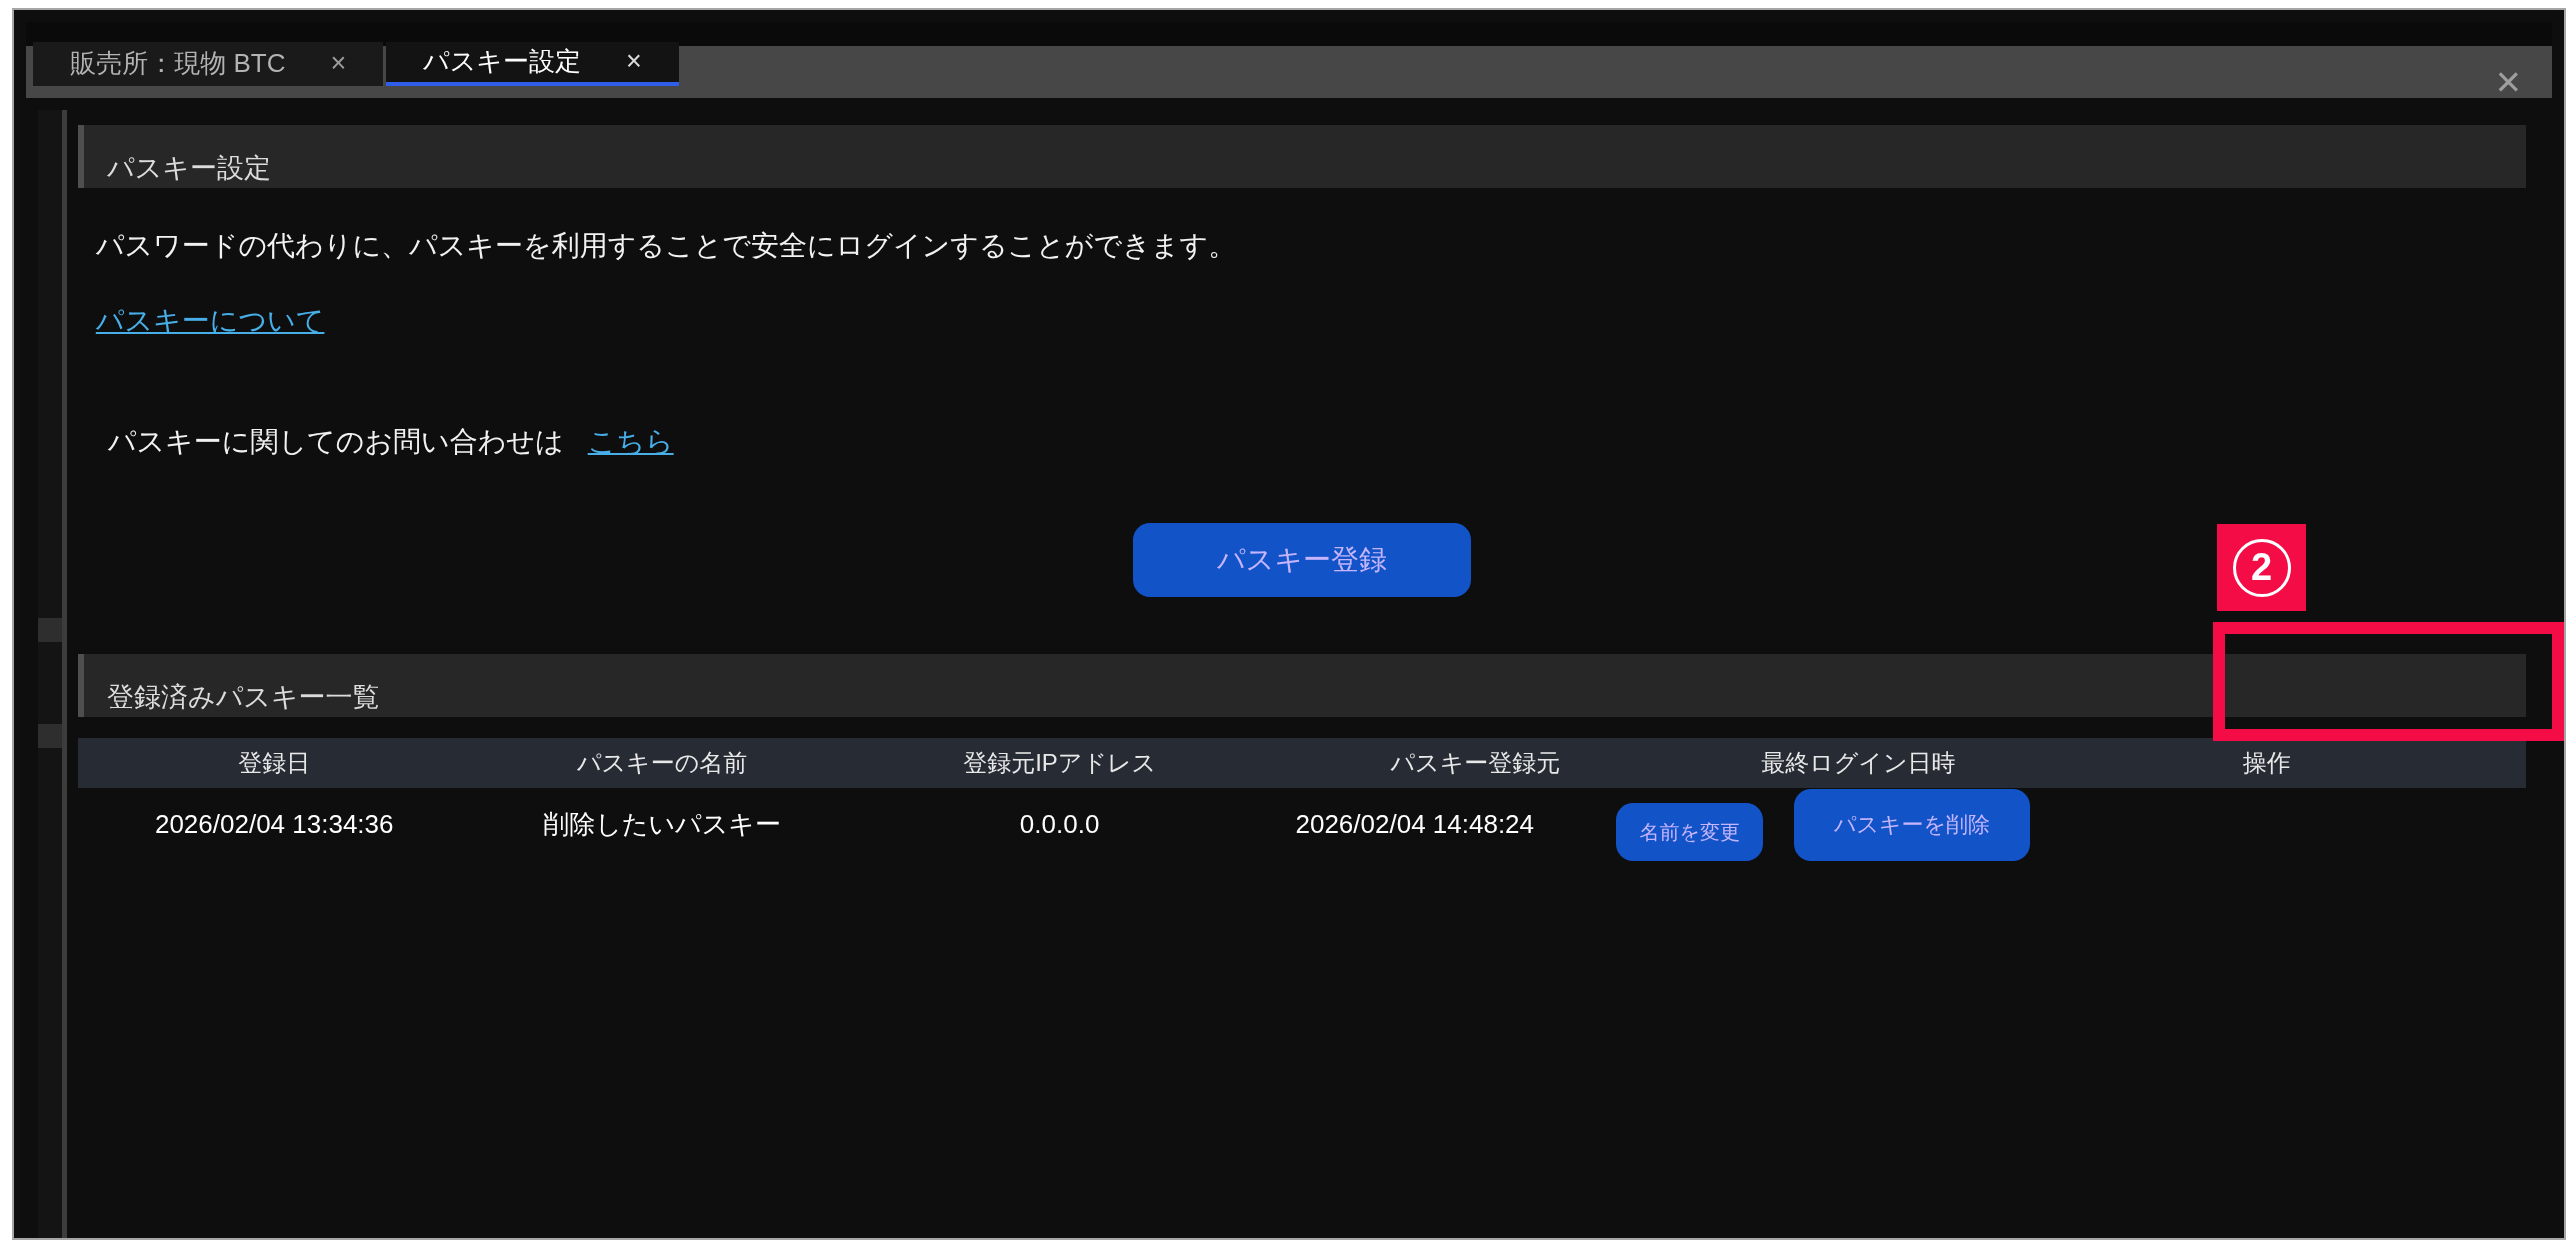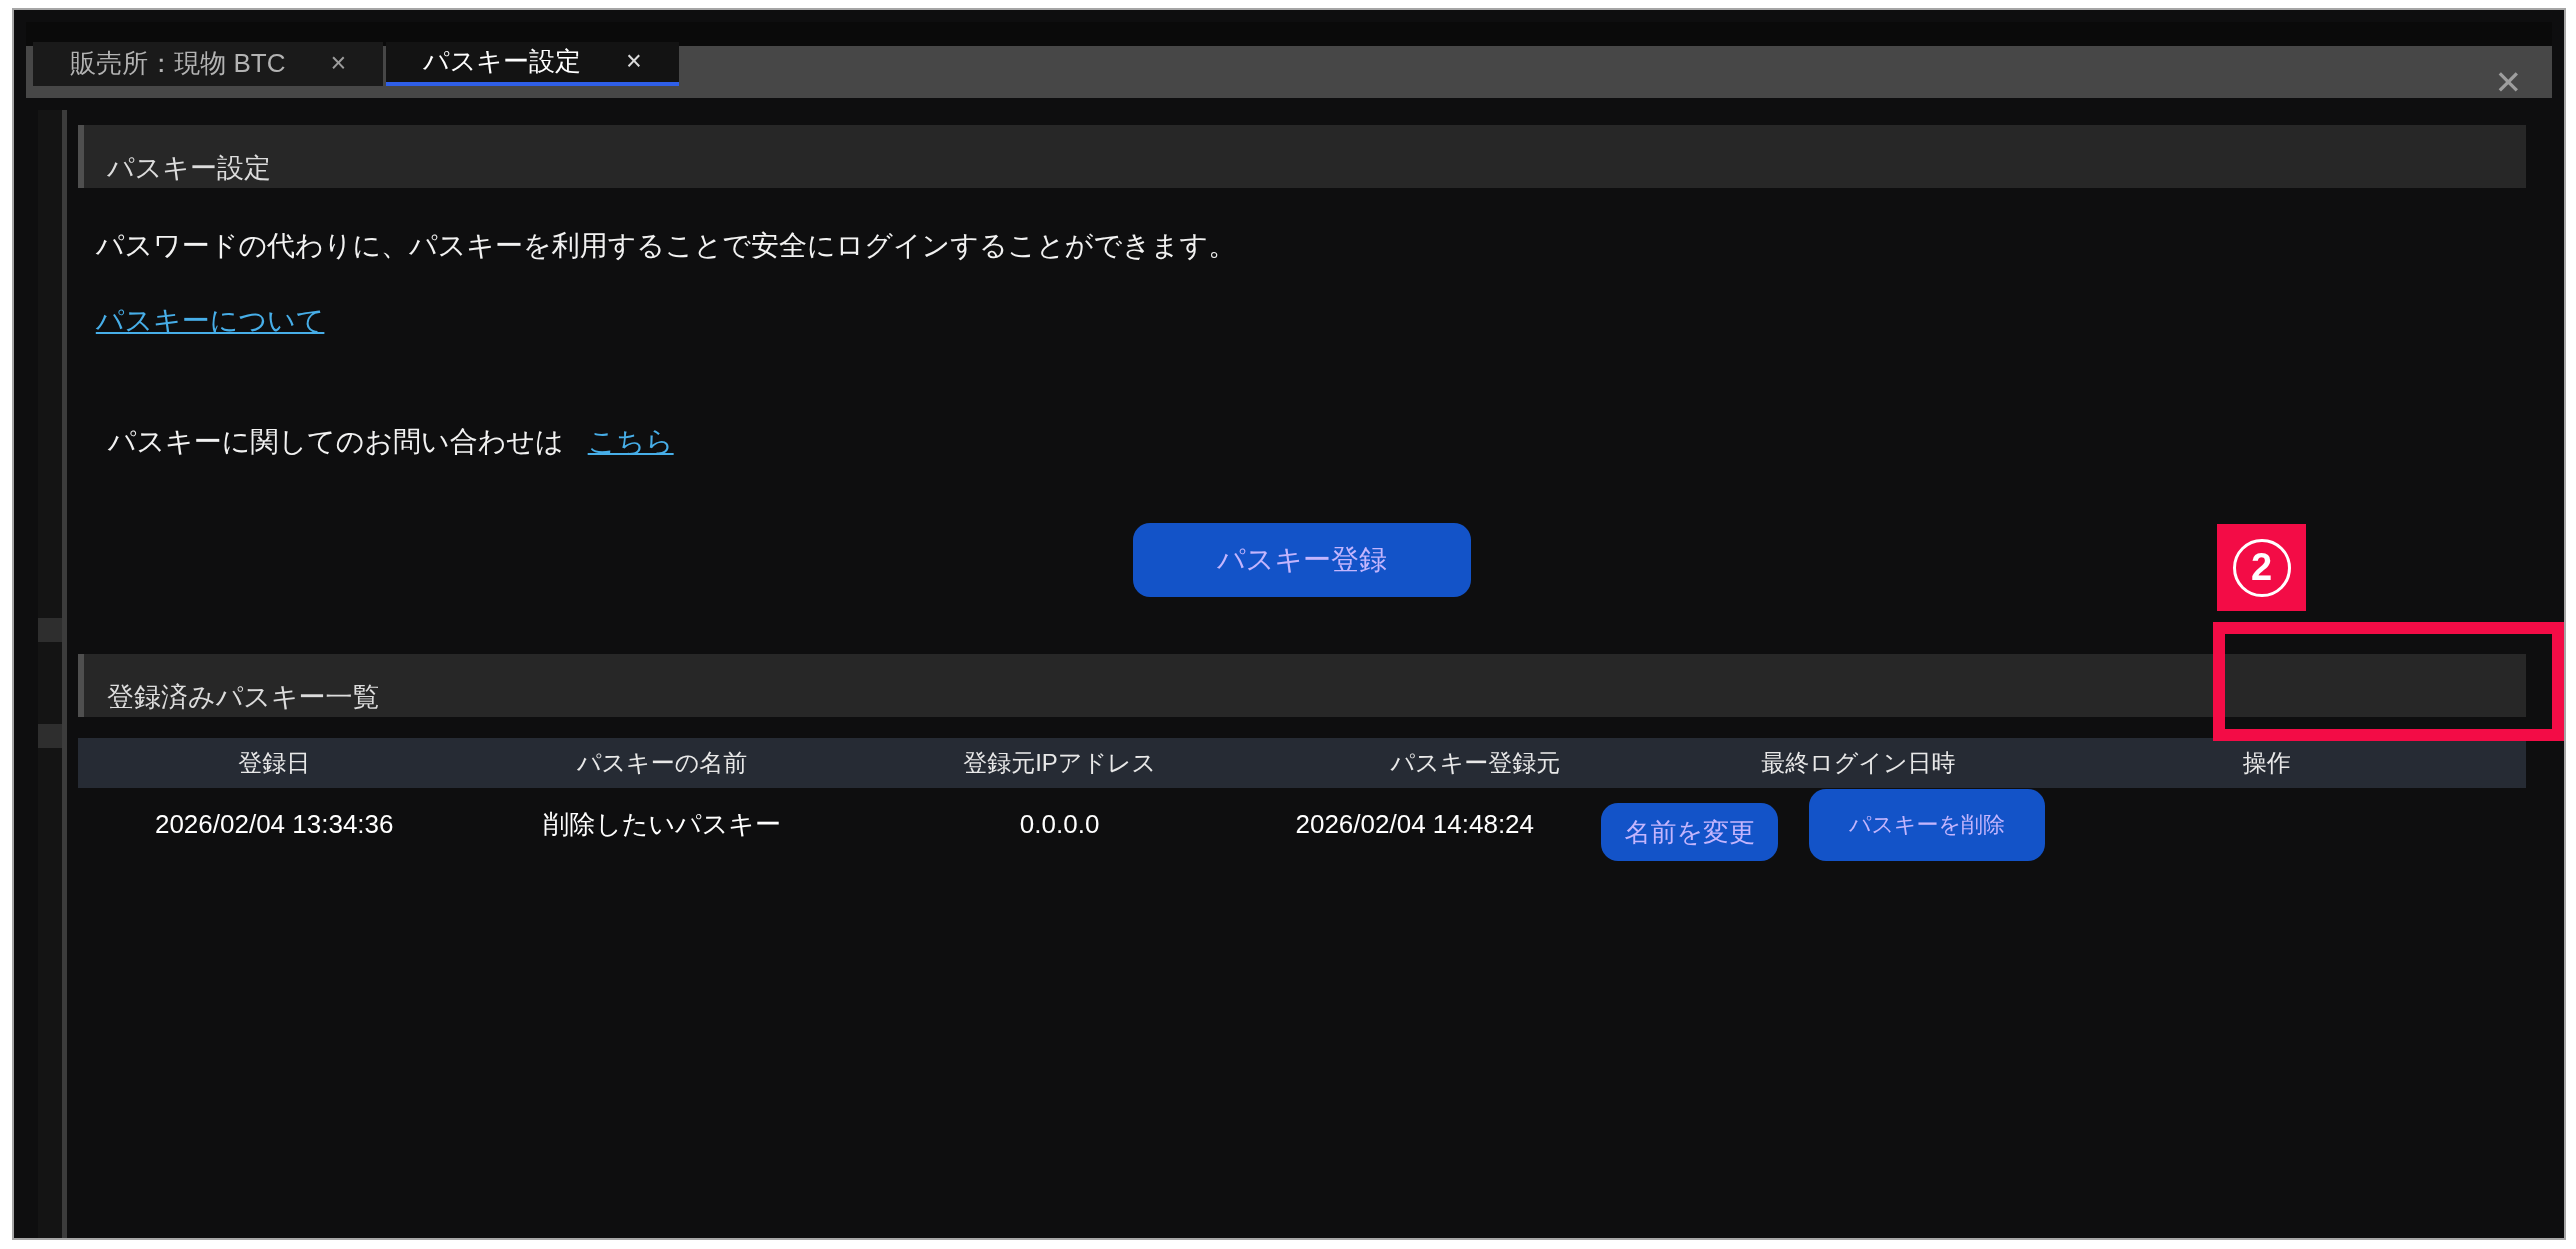--- a/index.html
+++ b/index.html
@@ -60,21 +60,21 @@
     display:flex; height:50px; margin-top:21px; background:#262b34;
     align-items:center; color:#e8e8e8; font-size:24px; text-align:center;
   }
   .table-row {
     display:flex; height:73px; align-items:center;
     color:#ffffff; font-size:26px; text-align:center;
   }
   .c1{width:15.2%} .c2{width:16.8%} .c3{width:16.0%}
   .c4{width:18.3%} .c5{width:13.3%} .c6{width:20.4%}
   .actions-cell { display:flex; justify-content:center; align-items:center; gap:31px; }
-  .rename-btn { height:58px; padding:0 23px; font-size:26px;margin-top:15px; }
+  .rename-btn { height:58px; padding:0 23px; font-size:20px;margin-top:15px; }
   .delete-btn { height:72px; padding:0 40px; font-size:22px; }
 
   
   .step-badge {
     position:absolute; left:2217px; top:524px; width:89px; height:87px;
     background:var(--highlight-red); z-index:10;
     display:flex; align-items:center; justify-content:center;
   }
   .step-circle {
     width:58px; height:58px; border:3.8px solid #ffffff; border-radius:50%;

